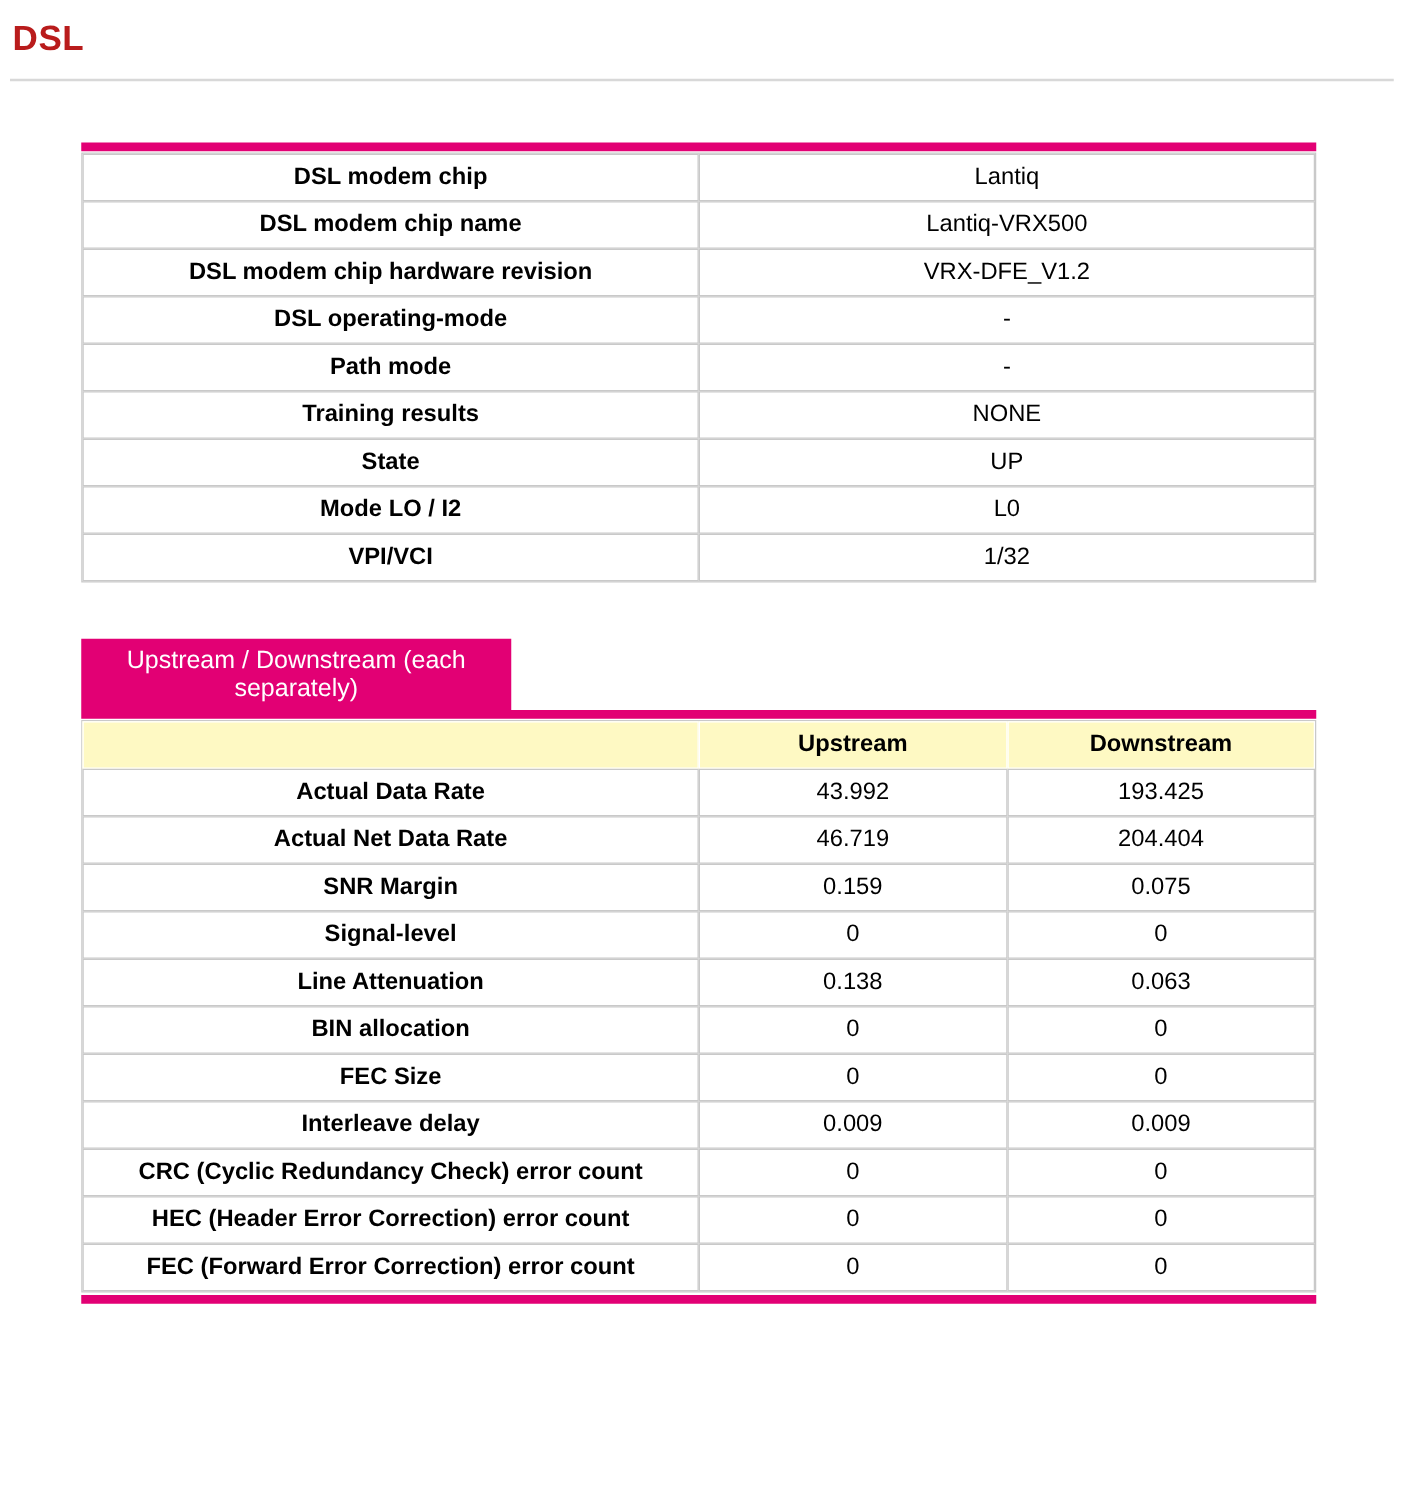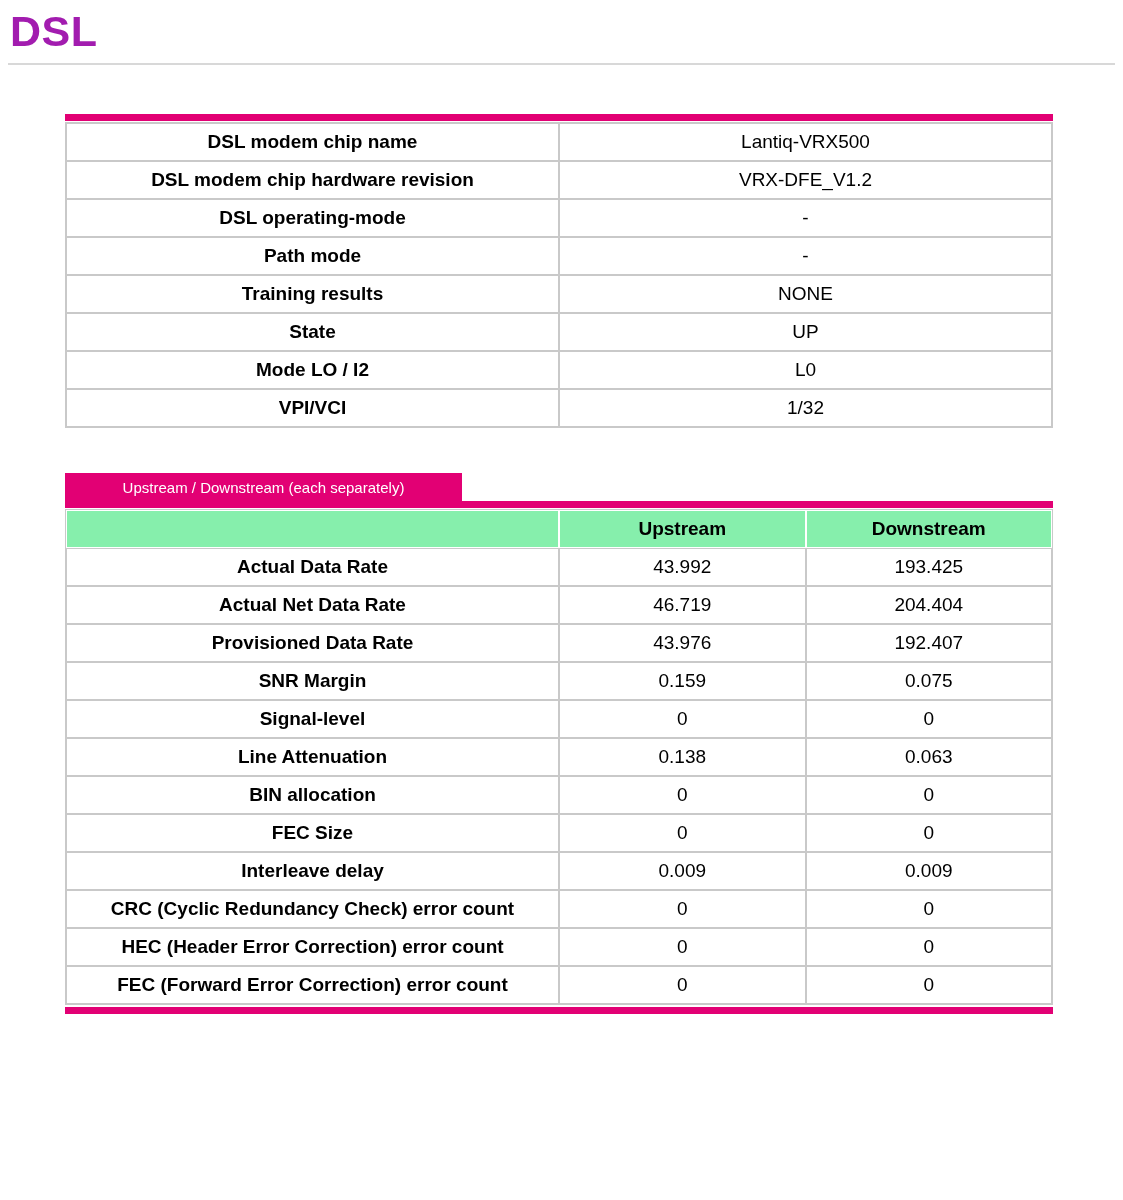--- a/index.html
+++ b/index.html
@@ -11,48 +11,48 @@
   }
   .page {
     width: 1123px;
     height: 1200px;
     overflow: hidden;
     position: relative;
     background: #ffffff;
   }
   h1.page-title {
     margin: 12px 0 0 10px;
-    font-size: 43px;
+    font-size: 28px;
     line-height: 38px;
     font-weight: bold;
-    color: #a21caf;
+    color: #b91c1c;
     letter-spacing: 0.5px;
   }
   .title-divider {
     margin: 13px 8px 0 8px;
     border-top: 2px solid #d8d8d8;
     height: 0;
   }
   .section {
     margin-left: 65px;
     width: 988px;
   }
   .section-modem { margin-top: 49px; }
   .section-stream { margin-top: 45px; }
   .accent-bar {
     height: 7px;
     background: #E20074;
     margin-bottom: 1px;
   }
   .stream-tab {
     box-sizing: border-box;
-    width: 397px;
+    width: 344px;
     background: #E20074;
     color: #ffffff;
-    font-size: 15px;
+    font-size: 20px;
     line-height: 1.16;
     text-align: center;
     padding: 6px 10px 5px 10px;
   }
   table.data-table {
     width: 100%;
     border-collapse: separate;
     border-spacing: 0;
     border: 1px solid #c9c9c9;
     background: #ffffff;
@@ -63,21 +63,21 @@
     font-size: 19px;
     line-height: 24px;
     text-align: center;
     vertical-align: top;
     padding: 6px 12px;
     overflow: hidden;
   }
   table.data-table td.label-cell { font-weight: bold; }
   table.data-table td.value-cell { font-weight: normal; }
   table.stream-table th {
-    background: #86efac;
+    background: #fef9c3;
     border: 1px solid #ffffff;
     font-weight: bold;
     color: #000000;
   }
   .col-label { width: 50%; }
   .col-val   { width: 50%; }
   .col-up    { width: 25%; }
   .col-down  { width: 25%; }
   .bottom-accent { margin-top: 2px; margin-bottom: 0; }
 </style>
@@ -91,20 +91,24 @@
   <div class="title-divider"></div>
 
   <div class="section section-modem">
     <div class="accent-bar"></div>
     <table class="data-table modem-table">
       <colgroup>
         <col class="col-label">
           <col class="col-val">
       </colgroup>
       <tbody id="modem-tbody">
+  <tr>
+    <td class="label-cell">DSL modem chip</td>
+    <td class="value-cell">Lantiq</td>
+  </tr>
 
   <tr>
     <td class="label-cell">DSL modem chip name</td>
     <td class="value-cell">Lantiq-VRX500</td>
   </tr>
 
 
   <tr>
     <td class="label-cell">DSL modem chip hardware revision</td>
     <td class="value-cell">VRX-DFE_V1.2</td>
@@ -165,25 +169,20 @@
     <td class="value-cell">43.992</td>
     <td class="value-cell">193.425</td>
   </tr>
 
   <tr>
     <td class="label-cell">Actual Net Data Rate</td>
     <td class="value-cell">46.719</td>
     <td class="value-cell">204.404</td>
   </tr>
 
-  <tr>
-    <td class="label-cell">Provisioned Data Rate</td>
-    <td class="value-cell">43.976</td>
-    <td class="value-cell">192.407</td>
-  </tr>
 
   <tr>
     <td class="label-cell">SNR Margin</td>
     <td class="value-cell">0.159</td>
     <td class="value-cell">0.075</td>
   </tr>
 
   <tr>
     <td class="label-cell">Signal-level</td>
     <td class="value-cell">0</td>

